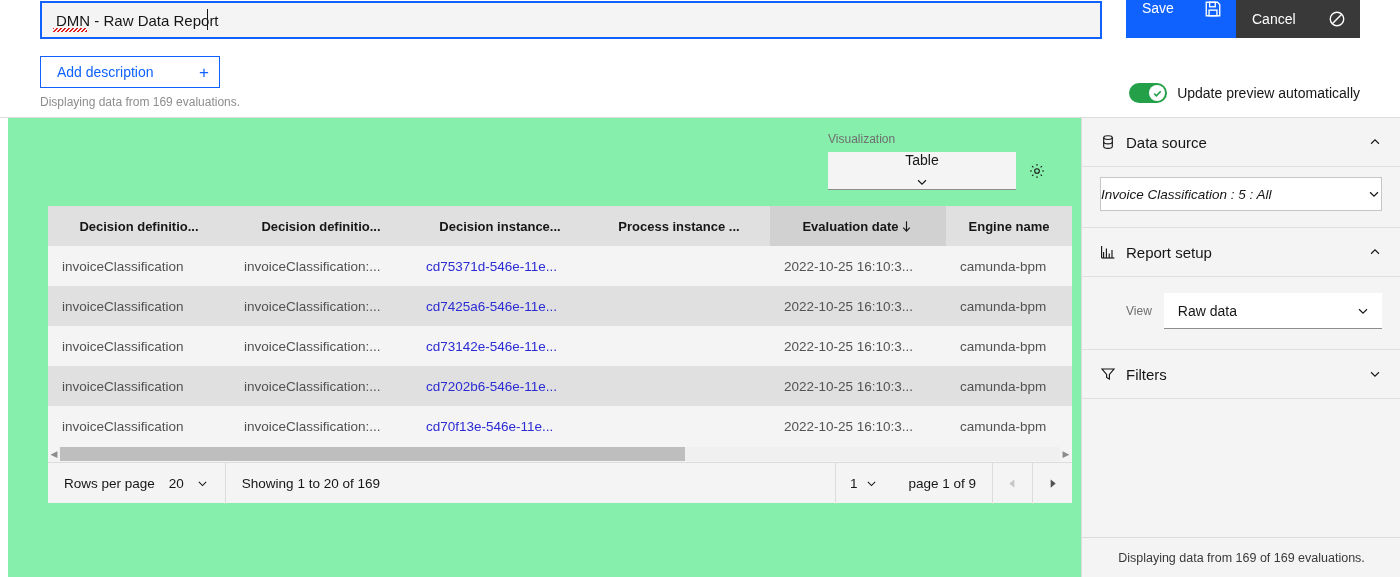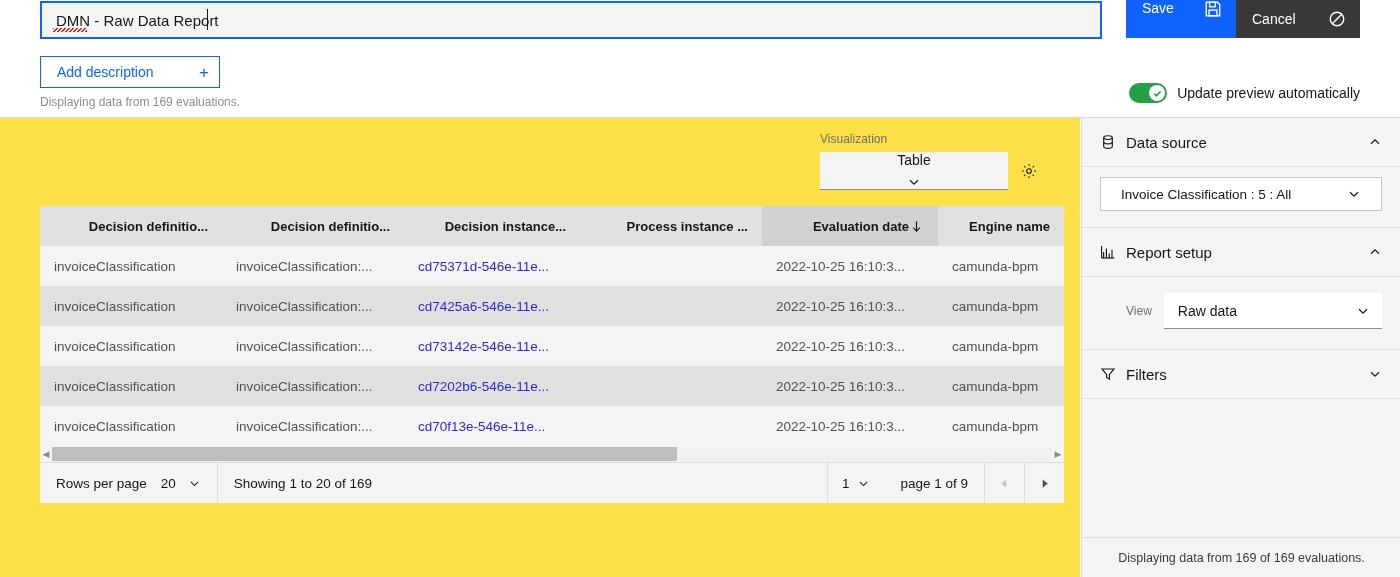--- a/index.html
+++ b/index.html
@@ -68,42 +68,42 @@
   .toggle .knob {
     position: absolute; right: 2px; top: 2px; width: 16px; height: 16px;
     border-radius: 50%; background: #fff;
     display: flex; align-items: center; justify-content: center;
   }
   .toggle-label { font-size: 14px; color: #161616; }
 
   .hr-top { position: absolute; left: 0; top: 117px; width: 1400px; height: 1px; background: #dcdcdc; }
 
   
-  .canvas { position: absolute; left: 0; top: 118px; width: 1080px; height: 459px; background: #fde047; }
+  .canvas { position: absolute; left: 8px; top: 118px; width: 1080px; height: 459px; background: #86efac; }
 
   .viz-block { position: absolute; left: 820px; top: 14px; width: 240px; }
   .viz-label { font-size: 12px; color: #6f6f6f; margin-bottom: 6px; }
   .viz-row { display: flex; align-items: center; gap: 12px; }
   .viz-select {
     width: 188px; height: 38px; background: #f4f4f4; border: none; border-bottom: 1px solid #8d8d8d;
     display: flex; align-items: center; justify-content: space-between;
     padding: 0 14px; cursor: pointer; font-size: 14px; color: #161616; flex-direction: column;
   }
   .gear { width: 18px; height: 18px; cursor: pointer; }
 
   
   .table-wrap { position: absolute; left: 40px; top: 88px; width: 1024px; }
   table.rd { border-collapse: collapse; width: 1024px; table-layout: fixed; font-size: 13.5px; }
   table.rd th {
     background: #e0e0e0; color: #161616; font-weight: bold; font-size: 13px;
     text-align: left; padding: 0 14px; height: 40px; white-space: nowrap; overflow: hidden;
     border: none;
   }
   table.rd th.sorted { background: #d1d1d1; }
-  table.rd th .thin { display: flex; align-items: center; justify-content: flex-end; }
+  table.rd th .thin { display: flex; align-items: center; justify-content: center; }
   table.rd td {
     padding: 0 14px; height: 40px; color: #525252; white-space: nowrap;
     overflow: hidden; text-overflow: ellipsis; border: none;
   }
   table.rd tr.odd td { background: #f4f4f4; }
   table.rd tr.even td { background: #e0e0e0; }
   table.rd td.link a { color: #2b2bd4; text-decoration: none; cursor: pointer; }
   .c0 { width: 182px; } .c1 { width: 182px; } .c2 { width: 176px; }
   .c3 { width: 182px; } .c4 { width: 176px; } .c5 { width: 126px; }
 
@@ -141,21 +141,21 @@
   .sec-head {
     height: 49px; display: flex; align-items: center; gap: 10px;
     padding: 0 18px; cursor: pointer; border-bottom: 1px solid #e0e0e0;
     background: #f4f4f4;
   }
   .sec-head .sec-title { flex: 1; font-size: 15px; color: #161616; }
   .sec-body { padding: 10px 18px 16px 18px; border-bottom: 1px solid #e0e0e0; background: #f4f4f4; }
   .ds-select {
     width: 100%; height: 34px; background: #fff; border: 1px solid #c6c6c6;
     display: flex; align-items: center; justify-content: space-between;
-    padding: 0 20px; font-size: 13.5px; color: #161616; cursor: pointer;
+    padding: 0 0; font-size: 13.5px; color: #161616; cursor: pointer; font-style: italic;
   }
   .view-row { display: flex; align-items: center; gap: 12px; padding: 6px 0 4px 26px; }
   .view-label { font-size: 12px; color: #6f6f6f; }
   .view-select {
     flex: 1; height: 36px; background: #fff; border: none; border-bottom: 1px solid #8d8d8d;
     display: flex; align-items: center; justify-content: space-between;
     padding: 0 12px 0 14px; font-size: 14px; color: #161616; cursor: pointer;
   }
   .sb-footer {
     position: absolute; left: 0; bottom: 0; width: 319px; height: 40px;

